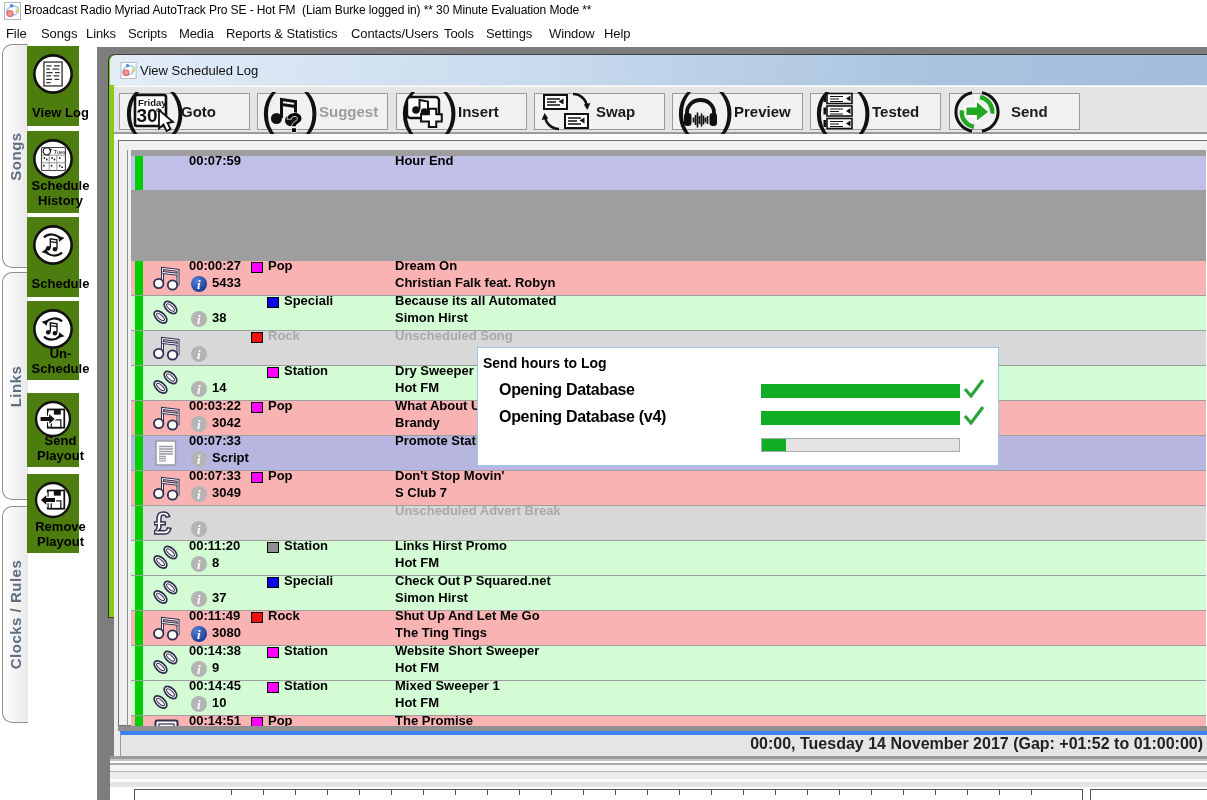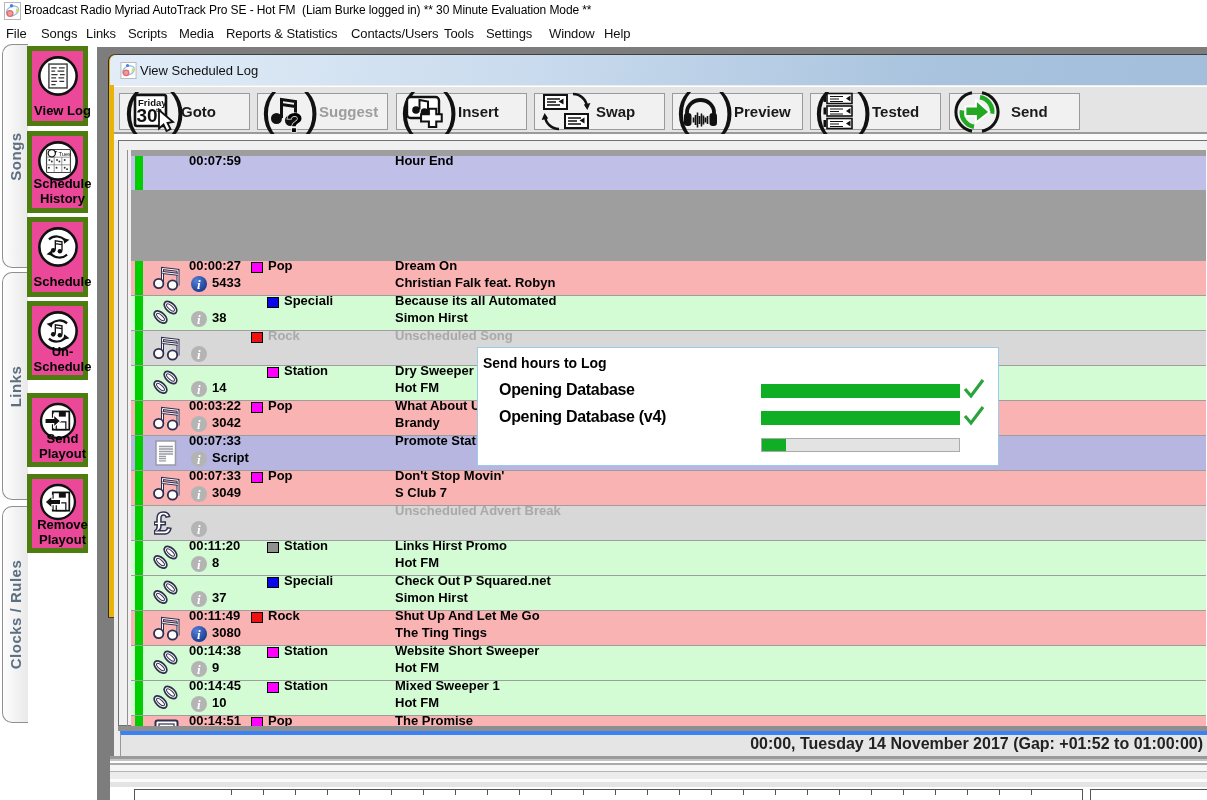--- a/index.html
+++ b/index.html
@@ -14,26 +14,26 @@
 
 
 #mdi { left:97px; top:47px; width:1110px; height:753px; background:#7d7d7d; }
 
 
 #sidebar { left:0; top:44px; width:97px; height:756px; background:#fff; }
 .tab { position:absolute; left:2px; width:26px; background:linear-gradient(90deg,#fdfdfd,#e9e9e9);
   border:1px solid #8f8f8f; border-right:none; border-radius:10px 0 0 10px;
   display:flex; align-items:center; justify-content:center; }
 .tab span { transform:rotate(-90deg); white-space:nowrap; font-size:15px; font-weight:bold; color:#5d6e80; letter-spacing:0.5px; }
-.sbtn { position:absolute; left:27px; width:61px; background:#ec4899; border:5px solid #4d7c0f; }
+.sbtn { position:absolute; left:27px; width:52px; background:#4d7c0f; border:3px solid #4d7c0f; }
 .sbtn .lbl { position:absolute; left:-7px; width:75px; text-align:center; font-size:13px; font-weight:bold; color:#000; line-height:14.5px; }
 .sbtn svg { position:absolute; left:50%; transform:translateX(-50%); top:3px; }
 
 
-#win { left:108px; top:54px; width:1099px; height:564px; background:#eab308;
+#win { left:108px; top:54px; width:1099px; height:564px; background:#84cc16;
   border:1px solid #404040; border-left:1px solid #2a2a2a; border-radius:7px 0 0 0; }
 #wtitle { position:absolute; left:1px; top:0px; width:1097px; height:30px; border-radius:6px 0 0 0;
   background:linear-gradient(100deg, #e2edf8 0%, #c8daed 40%, #a9c3de 75%, #a2bedb 100%); }
 #wtitletxt { position:absolute; left:31px; top:8px; font-size:13px; color:#101010; }
 #wbody { position:absolute; left:5px; top:30px; width:1094px; height:673px; background:#ededed; }
 
 
 #toolbar { left:0px; top:1px; width:1094px; height:46px; background:#e4e4e4; border-top:1px solid #fff; }
 .tbtn { position:absolute; top:8px; width:131px; height:37px; background:#f1f1f1; border:1px solid #9a9a9a; }
 .tbtn .lbl { position:absolute; left:61px; top:9px; font-size:15px; font-weight:bold; color:#1a1a1a; white-space:nowrap; }

